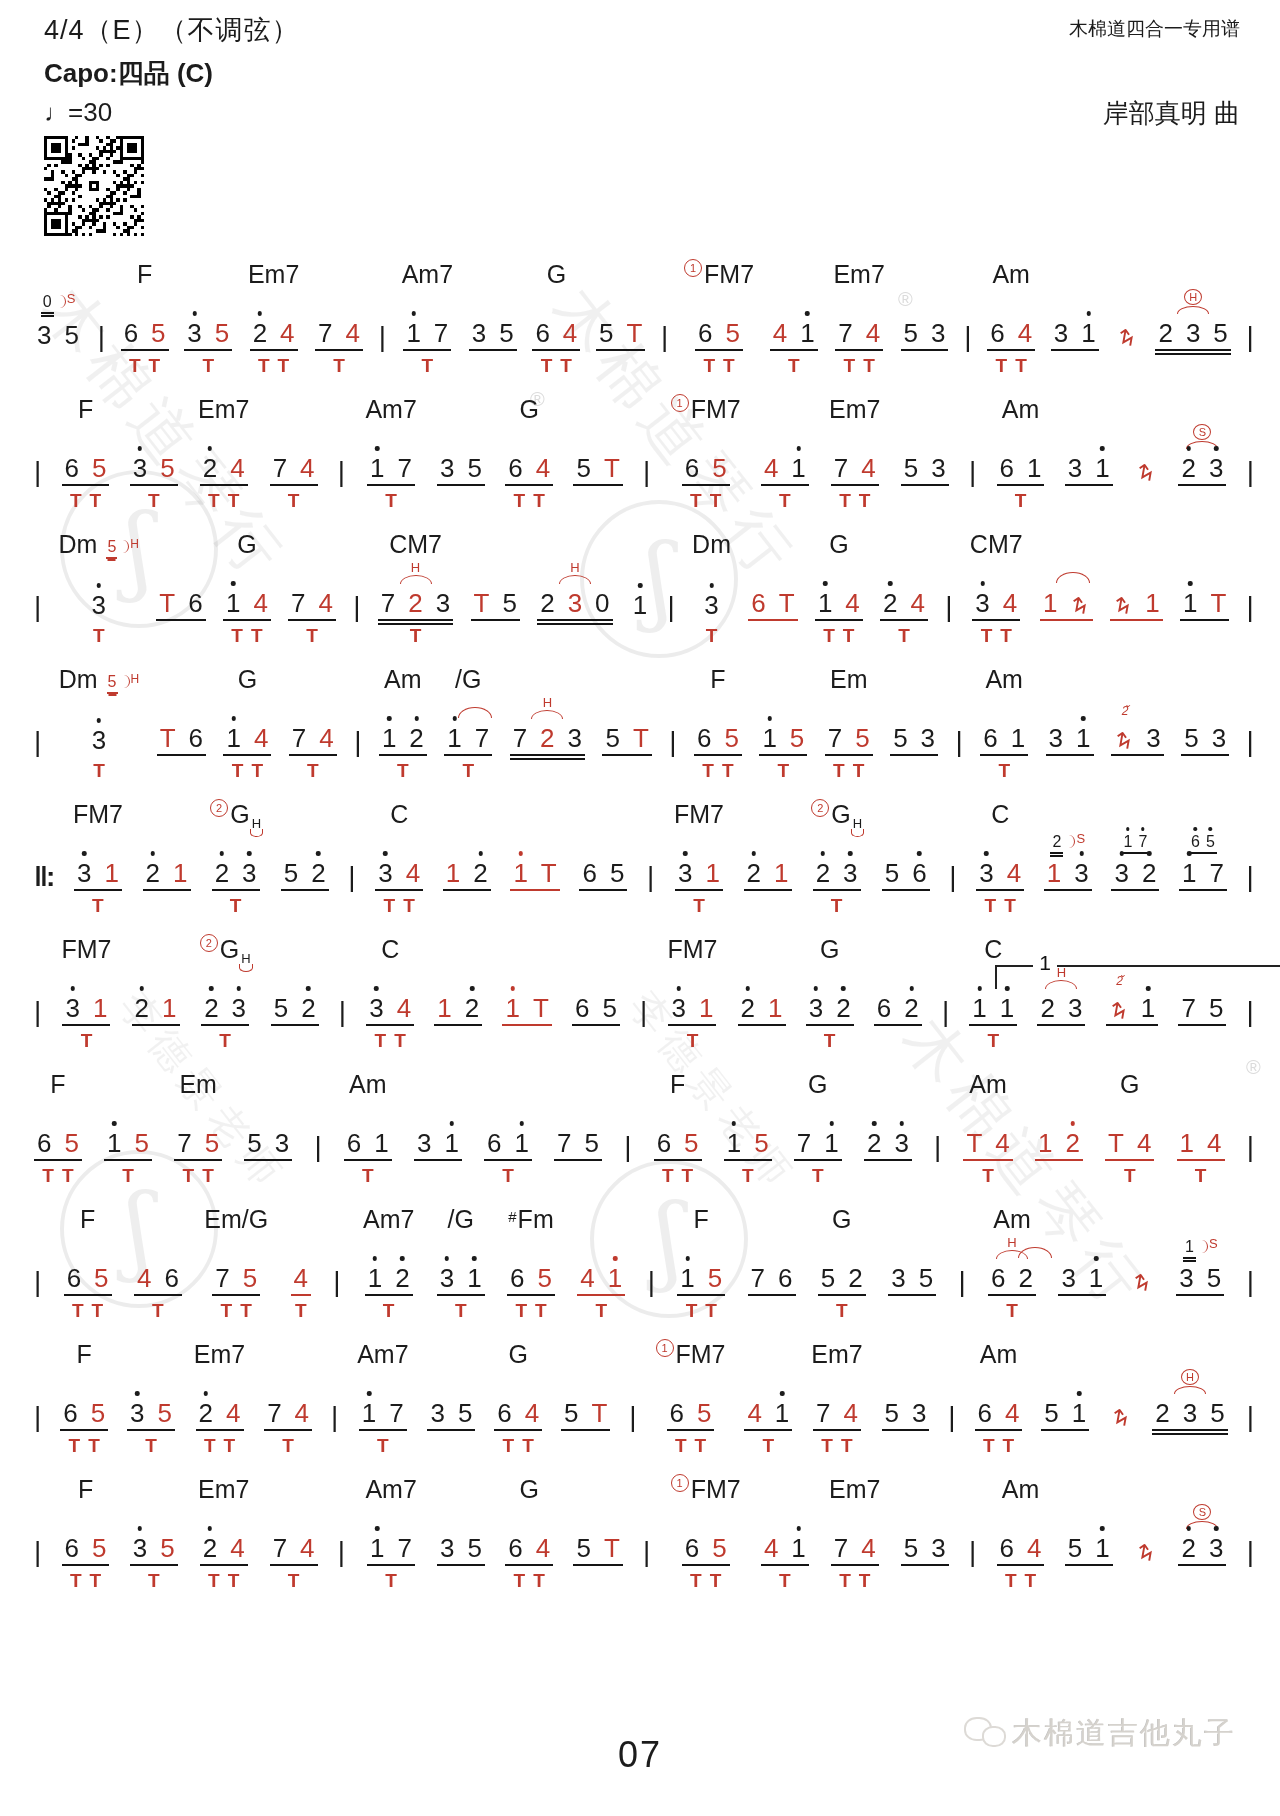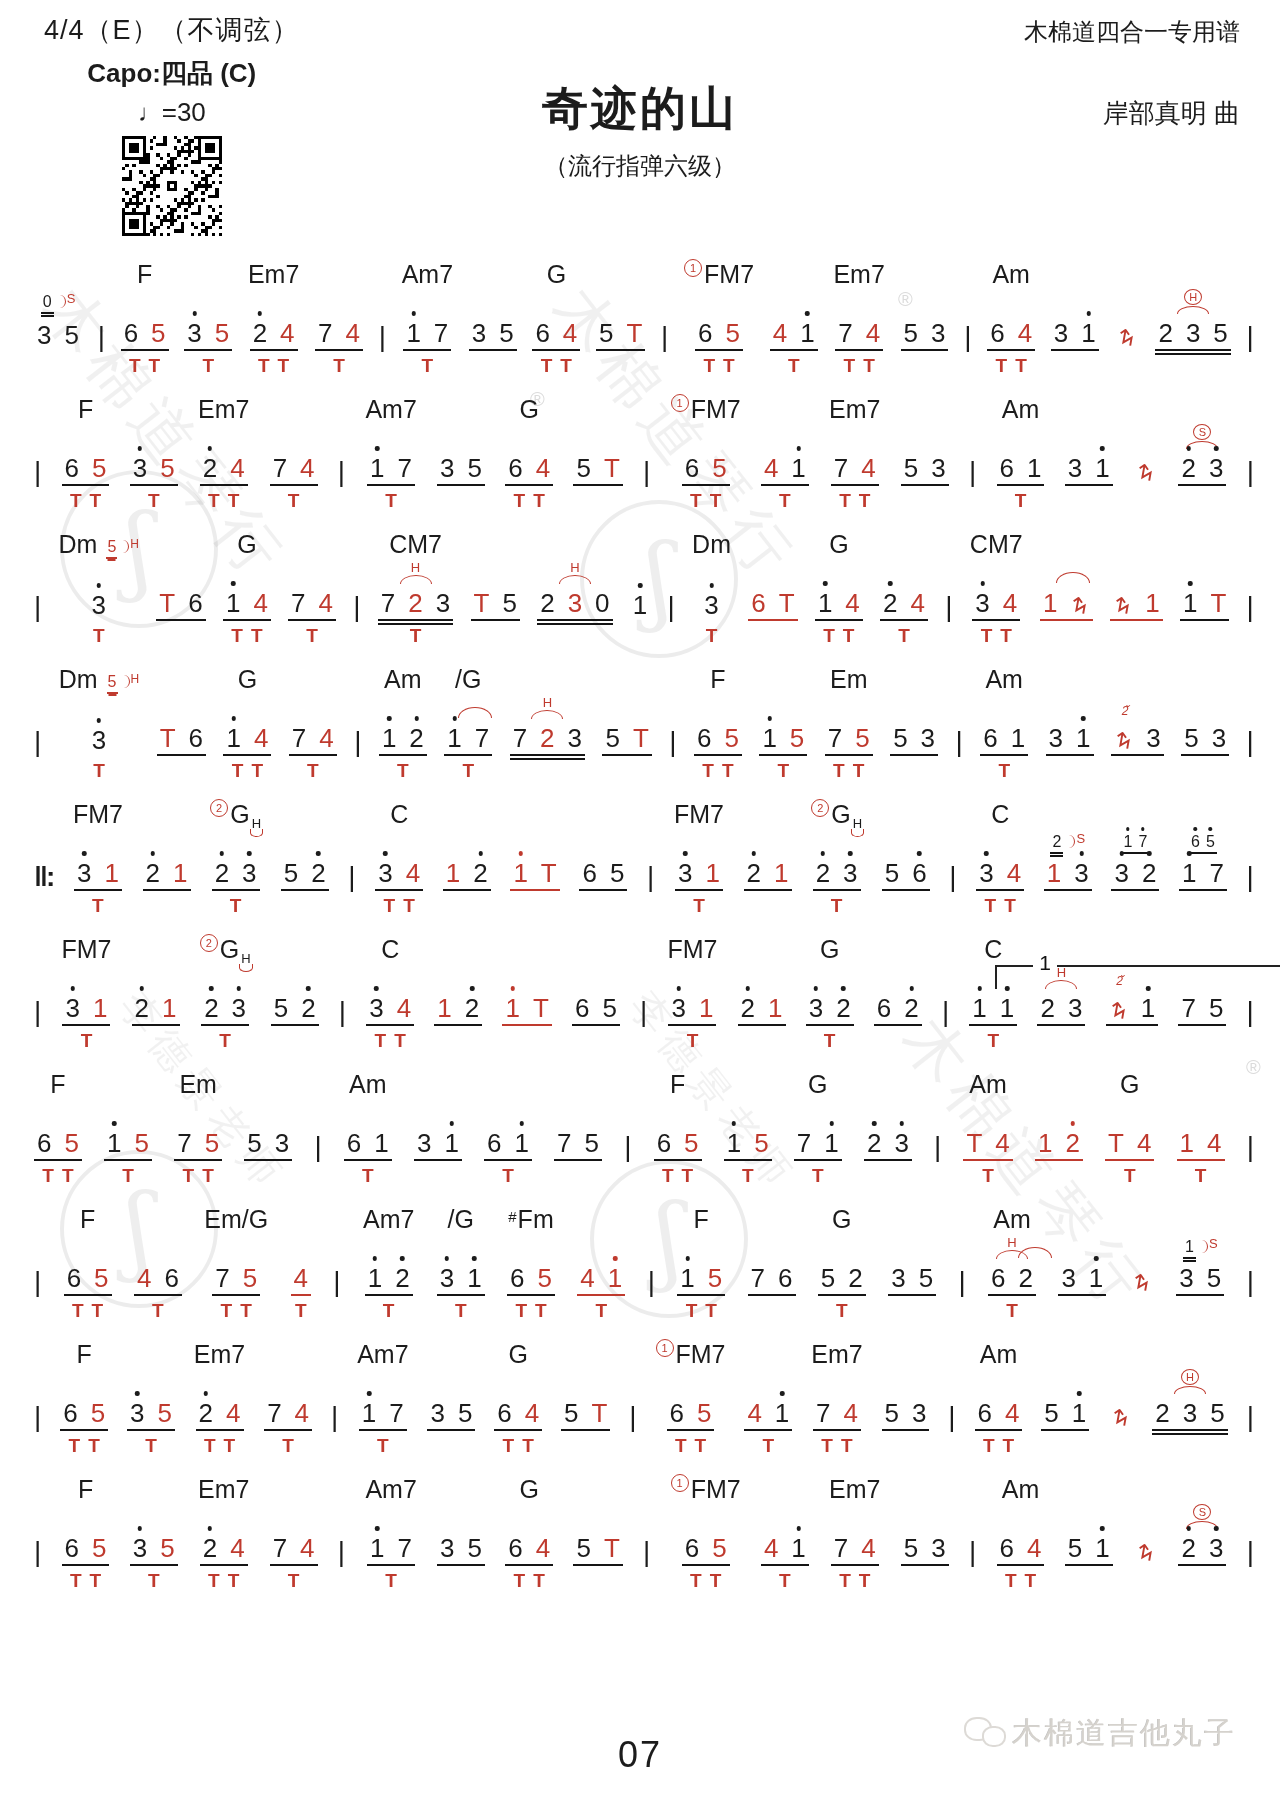--- a/index.html
+++ b/index.html
@@ -4,30 +4,30 @@
 <style>
   :root{ --red:#bf3a2e; --ink:#1c1c1c; }
   html,body{margin:0;padding:0;}
   body{
     width:1280px;height:1816px;background:#fff;color:var(--ink);
     font-family:"Liberation Sans","DejaVu Sans",sans-serif;
     position:relative;overflow:hidden;
   }
   
   .header{position:relative;height:250px;}
-  .hleft{position:absolute;left:44px;top:12px;text-align:center;}
+  .hleft{position:absolute;left:44px;top:12px;}
   .tsig{font-size:27px;letter-spacing:1px;}
   .capo{font-size:26px;margin-top:8px;font-weight:bold;}
   .tempo{font-size:26px;margin-top:6px;}
   .tempo .notehead{font-size:24px;}
   .qr{margin-top:8px;width:100px;height:100px;}
   .titlewrap{position:absolute;left:0;right:0;top:78px;text-align:center;}
   .title{font-size:46px;font-weight:bold;letter-spacing:3px;}
   .subtitle{font-size:24px;margin-top:10px;}
-  .series{position:absolute;right:40px;top:16px;font-size:24px;}
+  .series{position:absolute;right:40px;top:16px;font-size:19px;}
   .composer{position:absolute;right:40px;top:96px;font-size:26px;text-align:center;}
   
   .score{position:relative;padding:6px 26px 0 34px;z-index:2;}
   .system{display:flex;justify-content:space-between;align-items:stretch;margin-bottom:12px;}
   .unit{display:flex;flex-direction:column;align-items:center;position:relative;}
   .chordrow{height:33px;display:flex;align-items:flex-end;font-size:25px;white-space:nowrap;gap:1px;}
   .annrow{height:25px;display:flex;flex-direction:column;align-items:center;justify-content:flex-end;position:relative;}
   .noterow{height:37px;display:flex;align-items:flex-end;}
   .trow{height:24px;display:flex;gap:8px;justify-content:center;padding-top:4px;}
   .bar .noterow{font-size:28px;line-height:1.05;}
@@ -390,24 +390,20 @@
         <rect x="23" y="1" width="5" height="5" fill="#fff"></rect>
         <rect x="24" y="2" width="3" height="3" fill="#000"></rect>
         <rect x="0" y="22" width="7" height="7" fill="#000"></rect>
         <rect x="1" y="23" width="5" height="5" fill="#fff"></rect>
         <rect x="2" y="24" width="3" height="3" fill="#000"></rect>
         <rect x="12" y="12" width="5" height="5" fill="#fff"></rect>
         <rect x="13" y="13" width="3" height="3" fill="#000"></rect>
         <rect x="14" y="14" width="1" height="1" fill="#fff"></rect>
       </svg>
   </div>
-  <div class="titlewrap">
-    <div class="title">奇迹的山</div>
-    <div class="subtitle">（流行指弹六级）</div>
-  </div>
   <div class="series">木棉道四合一专用谱</div>
   <div class="composer">岸部真明 曲</div>
 </div>
 
 <div class="score" id="score">
     <div class="system">
       <div class="unit">
         <div class="chordrow"></div>
         <div class="annrow">
           <div class="hiwrap">

